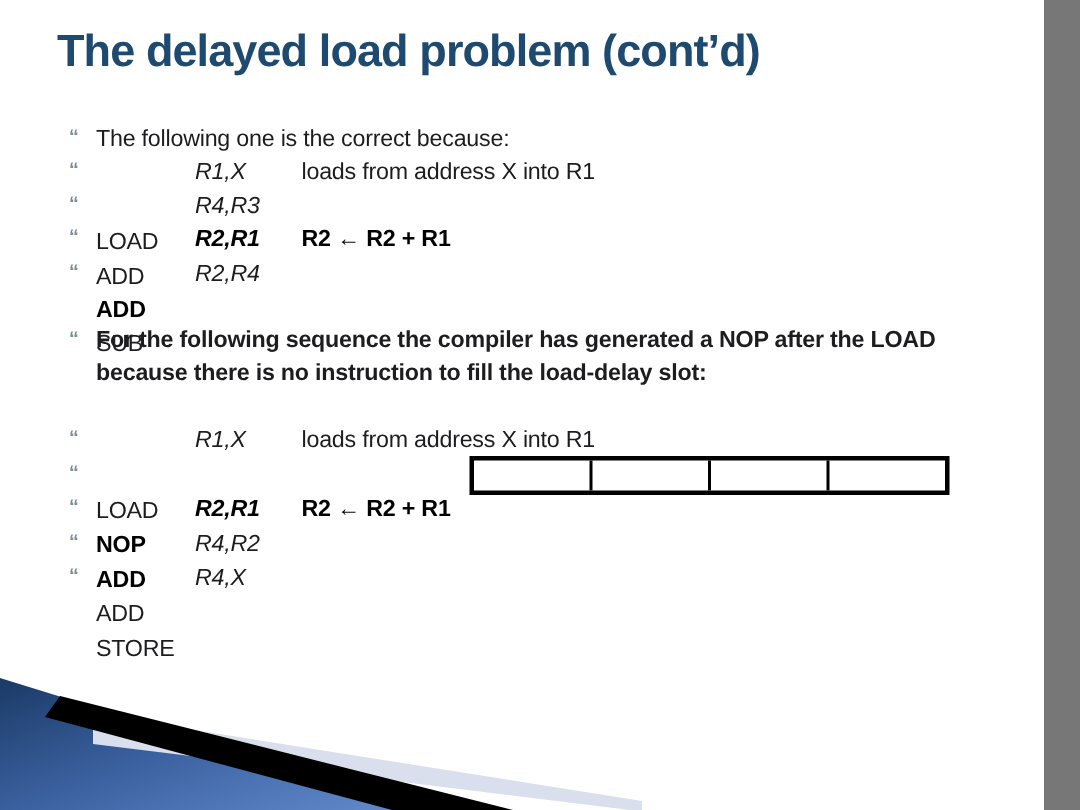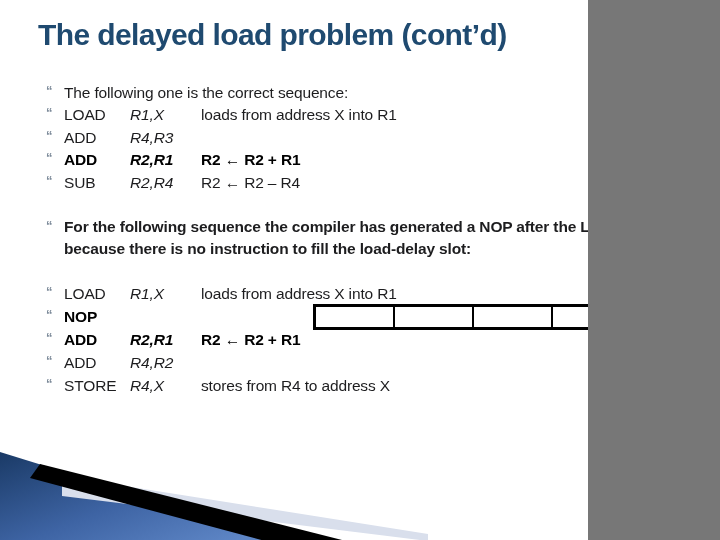--- a/index.html
+++ b/index.html
@@ -1,18 +1,18 @@
 <!DOCTYPE html>
 <html><head>
 <meta charset="utf-8">
 <style>
   html,body{margin:0;padding:0;background:#777;}
   .slide{
     position:relative;
-    width:588px;height:540px;
+    width:696px;height:540px;
     background:#ffffff;
     overflow:hidden;
     font-family:"Liberation Sans", sans-serif;
     color:#1d1d1f;
   }
   .slide-title{
     position:absolute;left:38px;top:18px;
     font-size:30px;font-weight:bold;
     letter-spacing:-0.6px;
     color:#1F4A70;
@@ -26,21 +26,21 @@
     font-size:15.5px;letter-spacing:-0.15px;
     white-space:nowrap;
   }
   .b2 .irow{height:23px;}
   .bullet{
     width:18px;flex:0 0 18px;
     font-size:13px;font-weight:bold;color:#7C8A99;
     transform:translateY(-1px);
     user-select:none;
   }
-  .col-mn{width:46px;flex:0 0 auto;min-width:46px;padding-right:20px;}
+  .col-mn{width:46px;flex:0 0 auto;min-width:46px;padding-right:20px;margin-top:47px;}
   .col-op{flex:0 0 auto;min-width:71px;padding-right:0;font-style:italic;}
   .col-desc{flex:0 0 auto;}
   .irow.bold .col-mn,.irow.bold .col-op,.irow.bold .col-desc{font-weight:bold;color:#000;}
   .intro-text{flex:0 0 auto;}
   
   .pblock{
     position:absolute;left:46px;top:216px;width:636px;
     display:flex;align-items:flex-start;
     font-size:15.5px;line-height:21.5px;letter-spacing:-0.15px;
   }
@@ -62,21 +62,21 @@
 </head>
 <body>
 
 <div class="slide">
 
   <div class="slide-title">The delayed load problem (cont’d)</div>
 
   <div class="tblock b1" style="top:84px;">
     <div class="irow">
       <span class="bullet">“</span>
-      <span class="intro-text">The following one is the correct sequence:</span>
+      <span class="intro-text">The following one is the correct because:</span>
     </div>
     <div class="irow">
       <span class="bullet">“</span>
       <span class="col-mn">LOAD</span>
       <span class="col-op">R1,X</span>
       <span class="col-desc">loads from address X into R1</span>
     </div>
     <div class="irow">
       <span class="bullet">“</span>
       <span class="col-mn">ADD</span>
@@ -85,21 +85,20 @@
     <div class="irow bold">
       <span class="bullet">“</span>
       <span class="col-mn">ADD</span>
       <span class="col-op">R2,R1</span>
       <span class="col-desc">R2 ← R2 + R1</span>
     </div>
     <div class="irow">
       <span class="bullet">“</span>
       <span class="col-mn">SUB</span>
       <span class="col-op">R2,R4</span>
-      <span class="col-desc">R2 ← R2 – R4</span>
     </div>
   </div>
 
   <div class="pblock">
     <span class="bullet">“</span>
     <span class="ptext">For the following sequence the compiler has generated a NOP after the LOAD because there is no instruction to fill the load-delay slot:</span>
   </div>
 
   <div class="tblock b2" style="top:285px;">
     <div class="irow">
@@ -122,21 +121,20 @@
     </div>
     <div class="irow">
       <span class="bullet">“</span>
       <span class="col-mn">ADD</span>
       <span class="col-op">R4,R2</span>
     </div>
     <div class="irow">
       <span class="bullet">“</span>
       <span class="col-mn">STORE</span>
       <span class="col-op">R4,X</span>
-      <span class="col-desc">stores from R4 to address X</span>
     </div>
   </div>
 
   <div class="slot-table">
     <div class="slot-cell"></div>
     <div class="slot-cell"></div>
     <div class="slot-cell"></div>
     <div class="slot-cell"></div>
   </div>
 

